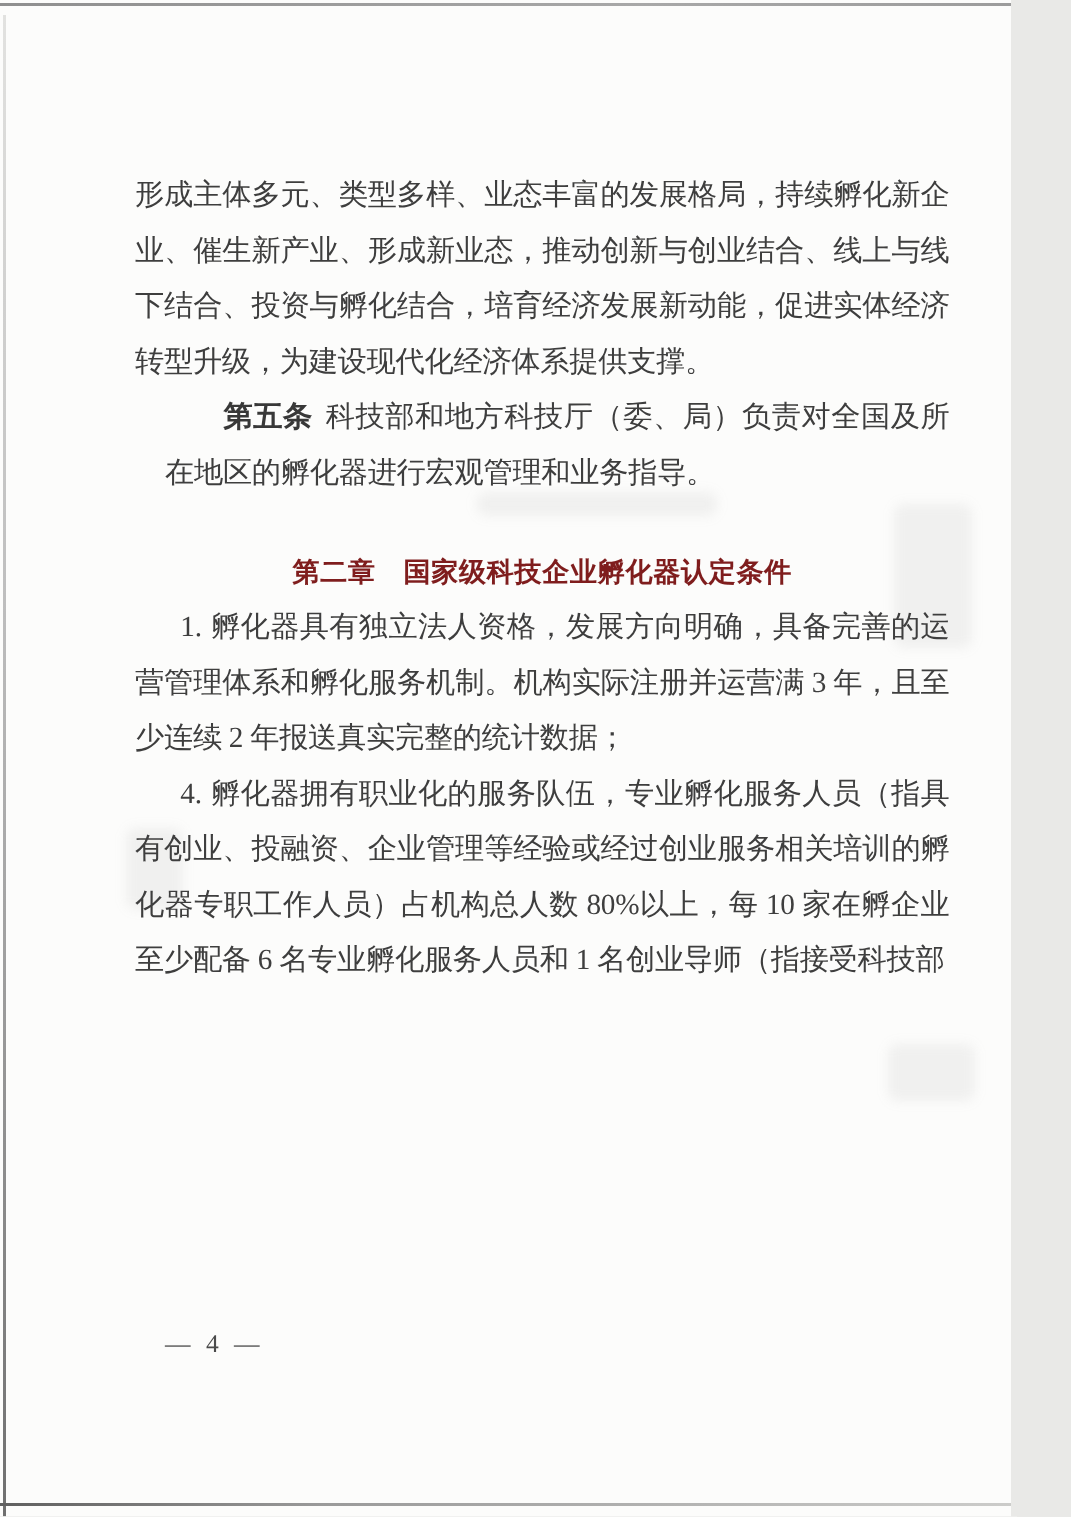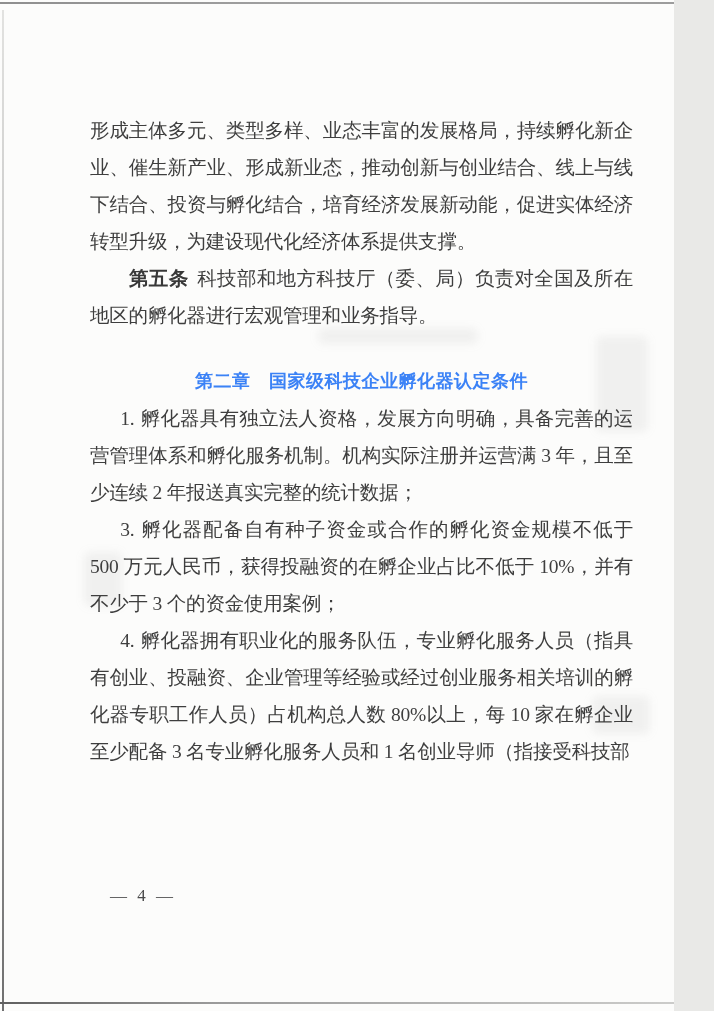--- a/index.html
+++ b/index.html
@@ -41,38 +41,38 @@
     top: 0;
     width: 543px;
   }
   .body-p {
     margin: 0;
     font-size: 19.5px;
     line-height: 37px;
     text-align: justify;
     letter-spacing: -0.2px;
   }
-  .indent-2 { text-indent: 2em; }
+  .indent-2 { text-indent: 2em; margin-left: 20px; }
   .indent-num { text-indent: 1.55em; }
   .first-para { margin-top: 112px; }
   .lead {
     font-weight: 700;
     margin-right: 0.45em;
     color: #383838;
   }
   .item-num { margin-right: 0.3em; }
   .chapter-heading {
     margin: 28px 0 0 0;
     font-family: "Liberation Sans", sans-serif;
     font-weight: 700;
     font-size: 18px;
     line-height: 38px;
     text-align: center;
     letter-spacing: 0.5px;
-    color: #3b82f6;
+    color: #7f1d1d;
   }
   .page-number {
     position: absolute;
     left: 110px;
     top: 886px;
     font-size: 17px;
     letter-spacing: 3px;
     color: #4a4a4a;
   }
   
@@ -112,25 +112,22 @@
     </p>
 
     <h2 class="chapter-heading">第二章　国家级科技企业孵化器认定条件</h2>
 
 
     <p class="body-p indent-num">
       <span class="item-num">1.</span><span>孵化器具有独立法人资格，发展方向明确，具备完善的运营管理体系和孵化服务机制。机构实际注册并运营满 3 年，且至少连续 2 年报送真实完整的统计数据；</span>
     </p>
 
 
-    <p class="body-p indent-num">
-      <span class="item-num">3.</span><span>孵化器配备自有种子资金或合作的孵化资金规模不低于 500 万元人民币，获得投融资的在孵企业占比不低于 10%，并有不少于 3 个的资金使用案例；</span>
-    </p>
 
     <p class="body-p indent-num">
-      <span class="item-num">4.</span><span>孵化器拥有职业化的服务队伍，专业孵化服务人员（指具有创业、投融资、企业管理等经验或经过创业服务相关培训的孵化器专职工作人员）占机构总人数 80%以上，每 10 家在孵企业至少配备 3 名专业孵化服务人员和 1 名创业导师（指接受科技部</span>
+      <span class="item-num">4.</span><span>孵化器拥有职业化的服务队伍，专业孵化服务人员（指具有创业、投融资、企业管理等经验或经过创业服务相关培训的孵化器专职工作人员）占机构总人数 80%以上，每 10 家在孵企业至少配备 6 名专业孵化服务人员和 1 名创业导师（指接受科技部</span>
     </p>
 
   </div>
 
   <div class="page-number">— 4 —</div>
 
 </div>
 
 </body></html>

